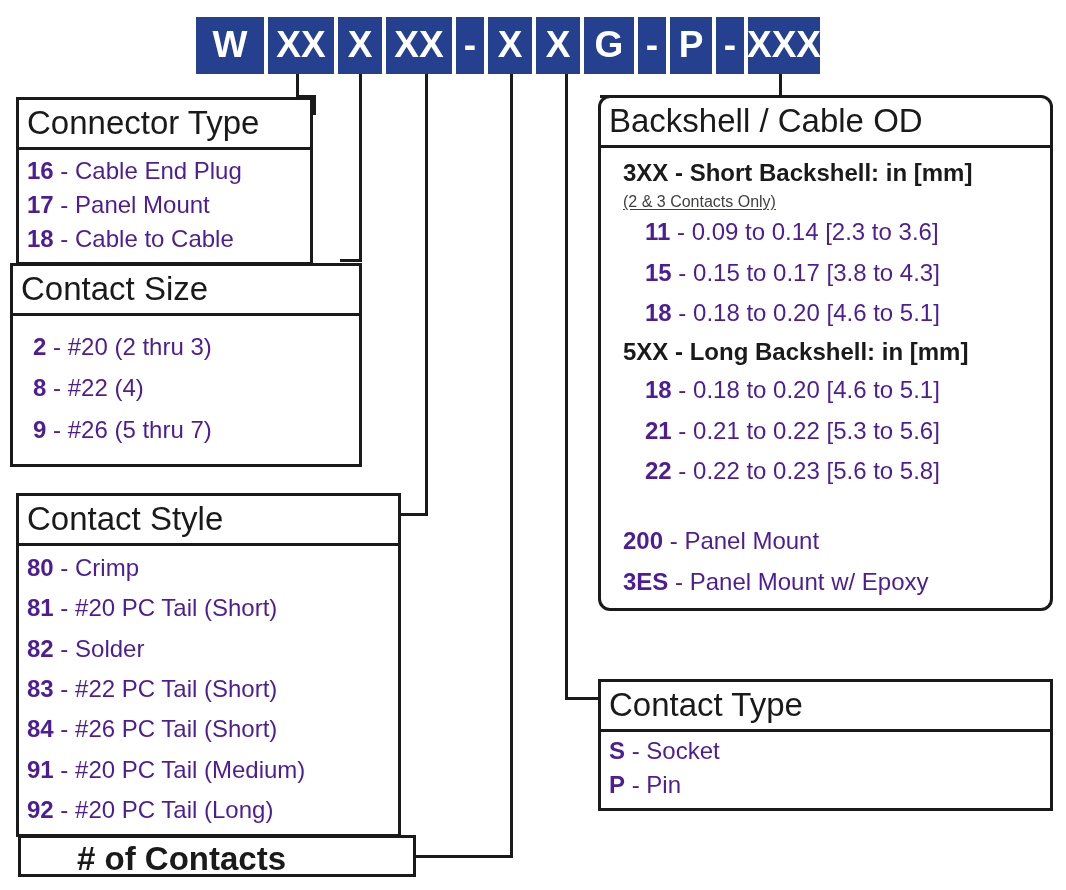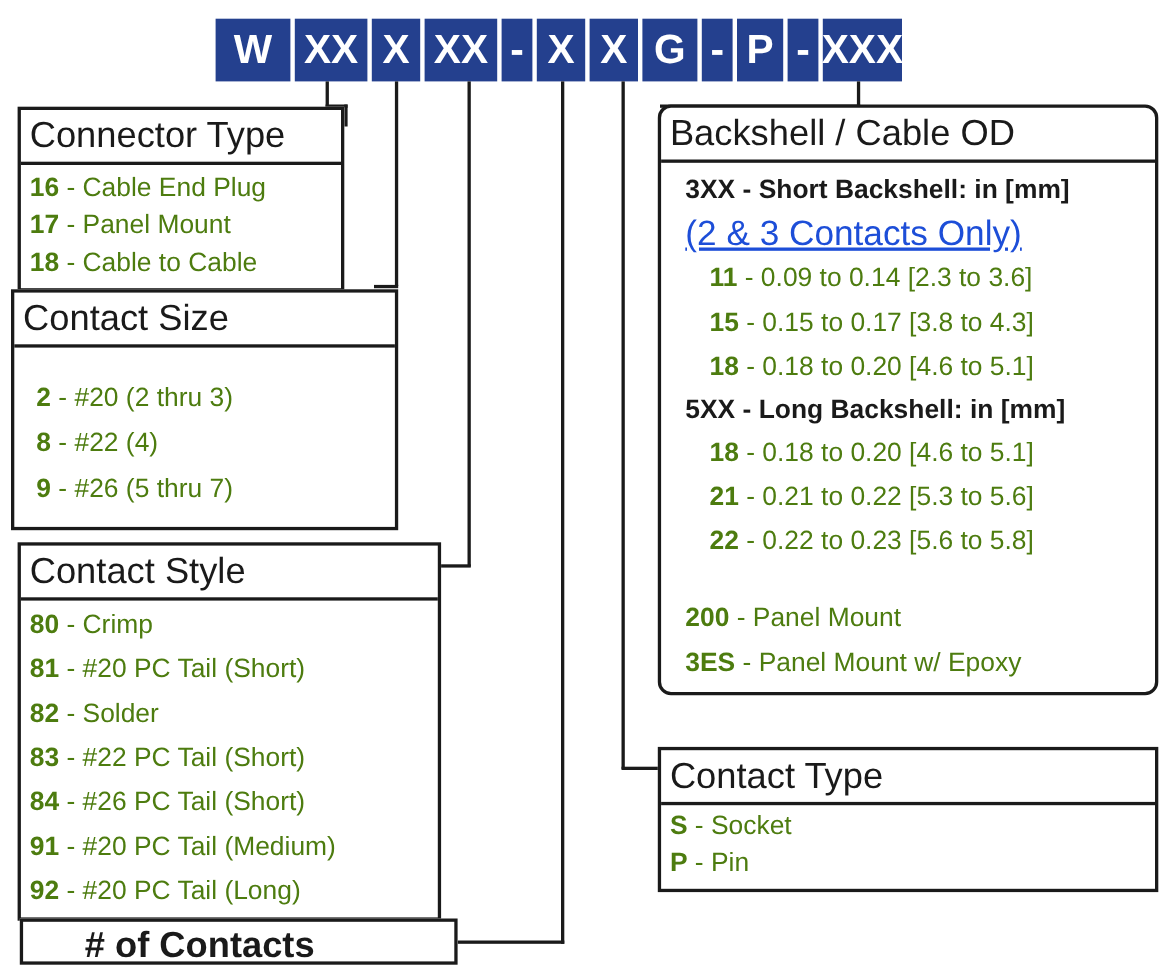--- a/index.html
+++ b/index.html
@@ -27,27 +27,27 @@
   
   .box { position: absolute; border: 3px solid #1a1a1a; background:#fff; }
   .box-title {
     font-size: 33px; color: #1a1a1a; line-height: 1;
     padding: 6px 6px 8px 8px; border-bottom: 3px solid #1a1a1a;
     white-space: nowrap;
   }
   .box-title.bold { font-weight: bold; border-bottom: none; margin-left: 48px; }
   .box-body { padding: 4px 6px 6px 8px; }
 
-  .entry { font-size: 24px; color: #4d7c0f; line-height: 1.68; white-space: nowrap; }
+  .entry { font-size: 24px; color: #4c1d95; line-height: 1.68; white-space: nowrap; }
   .entry .code { font-weight: bold; }
   .entry.tight { line-height: 1.42; }
   .entry.indent { padding-left: 36px; }
   .entry.spaced { line-height: 1.72; }
   .hdr-line { font-size: 24px; font-weight: bold; color:#1a1a1a; line-height: 1.55; white-space: nowrap; padding-left: 14px; }
-  .note-line { font-size: 32px; color:#1d4ed8; line-height: 1.32; white-space: nowrap; padding-left: 14px; }
+  .note-line { font-size: 16px; color:#404040; line-height: 1.32; white-space: nowrap; padding-left: 14px; }
   .note-line u { text-decoration: underline; text-underline-offset: 2px; }
   .gap { height: 30px; }
 
   
   .ln { position: absolute; background: #1a1a1a; }
   .v { width: 3px; }
   .h { height: 3px; }
 </style>
 </head>
 <body>
@@ -92,21 +92,21 @@
     <div class="box-title">Connector Type</div>
     <div class="box-body">
       <div class="entry tight"><span class="code">16</span><span> - </span><span>Cable End Plug</span></div>
       <div class="entry tight"><span class="code">17</span><span> - </span><span>Panel Mount</span></div>
       <div class="entry tight"><span class="code">18</span><span> - </span><span>Cable to Cable</span></div>
     </div>
   </div>
 
   <div class="box" style="left:10px; top:263px; width:352px;">
     <div class="box-title">Contact Size</div>
-    <div class="box-body" style="padding-top:25px; padding-left:20px; padding-bottom:14px;">
+    <div class="box-body" style="padding-top:10px; padding-left:20px; padding-bottom:14px;">
       <div class="entry spaced"><span class="code">2</span><span> - </span><span>#20 (2 thru 3)</span></div>
       <div class="entry spaced"><span class="code">8</span><span> - </span><span>#22 (4)</span></div>
       <div class="entry spaced"><span class="code">9</span><span> - </span><span>#26 (5 thru 7)</span></div>
     </div>
   </div>
 
   <div class="box" style="left:16px; top:493px; width:385px;">
     <div class="box-title">Contact Style</div>
     <div class="box-body" style="padding-top:2px; padding-bottom:4px;">
       <div class="entry"><span class="code">80</span><span> - </span><span>Crimp</span></div>

